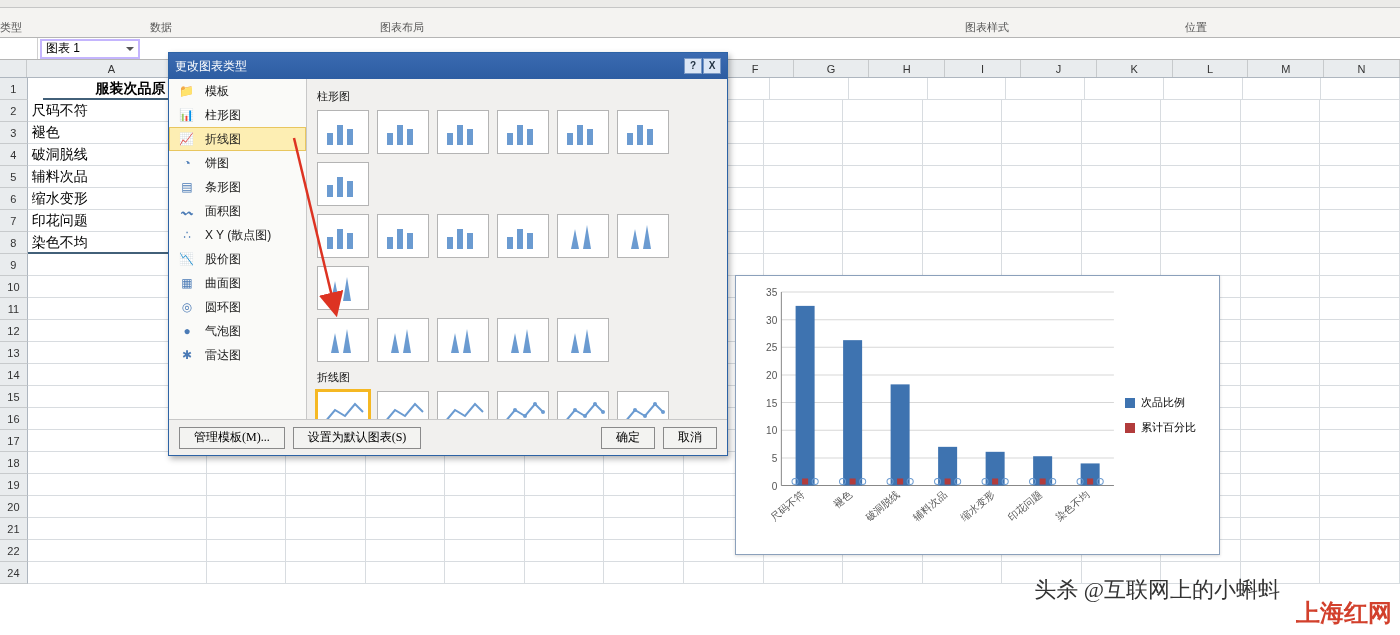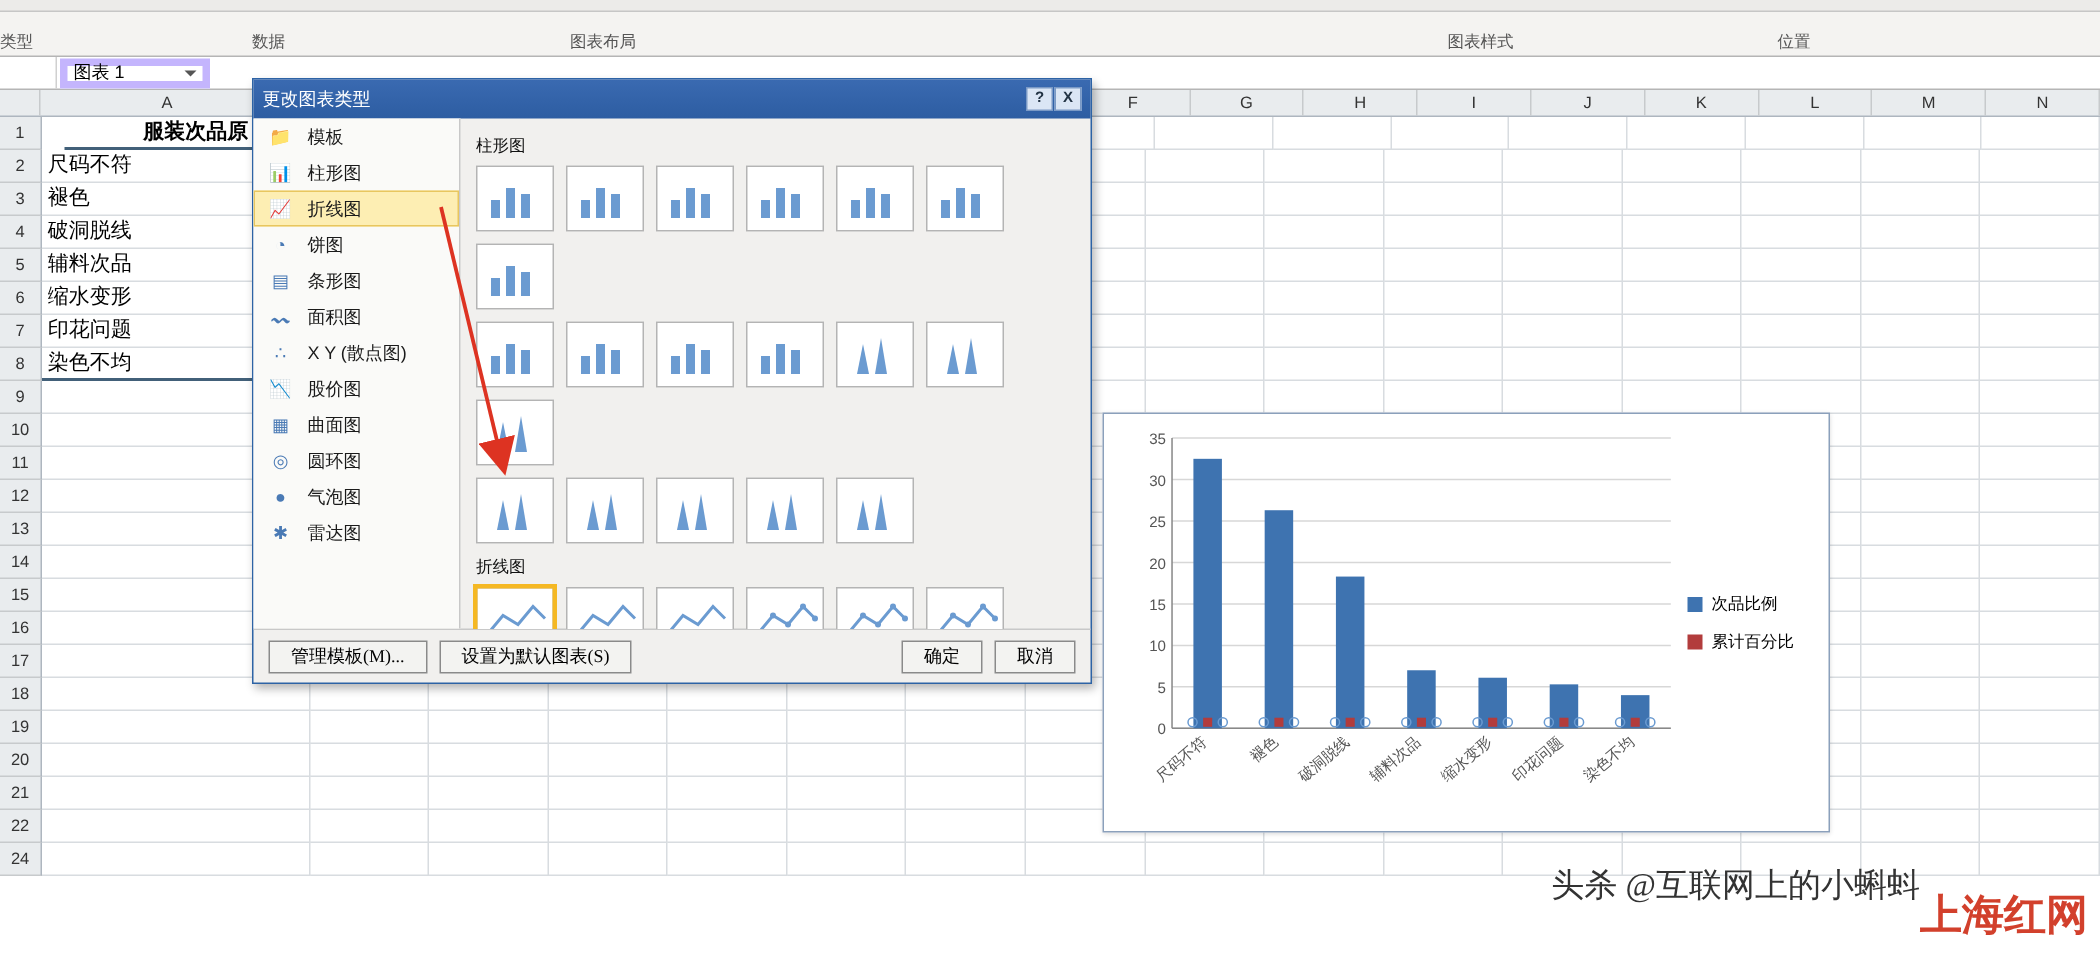--- a/index.html
+++ b/index.html
@@ -5,21 +5,21 @@
 * { margin: 0; padding: 0; box-sizing: border-box; font-family: "Microsoft YaHei", "SimSun", sans-serif; }
 body { width: 1400px; height: 635px; background: #fff; overflow: hidden; position: relative; font-size: 12px; }
 
 .ribbon-tabs { height: 8px; background: #ecebe9; border-bottom: 1px solid #c6c6c6; display: flex; }
 .ribbon-groups { height: 30px; background: #f4f3f1; border-bottom: 1px solid #b5b5b5; display: flex; align-items: flex-end; position: relative; }
 .rg { position: absolute; bottom: 2px; font-size: 11px; color: #555; }
 .rg1 { left: 0; } .rg3 { left: 380px; } .rg4 { left: 965px; } .rg5 { left: 1185px; }
 
 .namebox-row { height: 22px; background: #fff; border-bottom: 1px solid #b5b5b5; display: flex; align-items: center; }
 .namebox-spacer { width: 38px; height: 100%; border-right: 1px solid #d0d0d0; }
-.namebox { width: 100px; height: 20px; border: 5px solid #c4b5fd; background: #fff; margin-left: 2px; display: flex; align-items: center; justify-content: space-between; padding: 0 4px; font-family: "SimSun"; }
+.namebox { width: 100px; height: 20px; border: 2px solid #c4b5fd; background: #fff; margin-left: 2px; display: flex; align-items: center; justify-content: space-between; padding: 0 4px; font-family: "SimSun"; }
 .nb-dd { width: 0; height: 0; border-left: 4px solid transparent; border-right: 4px solid transparent; border-top: 4px solid #555; }
 .fx-area { flex: 1; padding-left: 30px; color: #777; font-size: 11px; }
 
 .spreadsheet { position: absolute; top: 60px; left: 0; right: 0; bottom: 0; background: #fff; }
 .col-headers { display: flex; height: 18px; border-bottom: 1px solid #aeb6bf; background: #e9ecee; }
 .corner { width: 28px; border-right: 1px solid #c7cacc; }
 .ch { width: 80px; border-right: 1px solid #c7cacc; text-align: center; font-size: 11px; color: #333; line-height: 18px; font-family: Arial; }
 .ch-wide { width: 180px; }
 .grid { position: relative; }
 .row { display: flex; height: 22px; }
@@ -52,29 +52,29 @@
 .arrow { position: absolute; left: 286px; top: 130px; pointer-events: none; }
 
 .chart-embed { position: absolute; left: 735px; top: 275px; width: 485px; height: 280px; border: 1px solid #8ba0bb; background: #fff; box-shadow: 0 1px 3px rgba(0,0,0,.15); }
 .chart-inner { display: flex; height: 100%; padding: 8px; }
 .plot { flex: 1; position: relative; }
 .legend { width: 92px; padding-left: 6px; font-size: 11px; display: flex; flex-direction: column; justify-content: center; gap: 10px; }
 .leg-item { display: flex; align-items: center; gap: 6px; }
 .leg-sw { width: 10px; height: 10px; }
 
 .watermark1 { position: absolute; right: 120px; bottom: 30px; font-size: 22px; color: #333; font-family: "SimHei"; }
-.watermark2 { position: absolute; right: 8px; bottom: 6px; font-size: 28px; color: #d2402c; font-family: "SimHei"; font-weight: bold; }
+.watermark2 { position: absolute; right: 8px; bottom: 6px; font-size: 24px; color: #d2402c; font-family: "SimHei"; font-weight: bold; }
 </style>
 </head>
 <body>
 
 <div class="ribbon-tabs"></div>
 <div class="ribbon-groups">
   <span class="rg rg1">类型</span>
-  <span class="rg" style="left:168px">数据</span>
+  <span class="rg" style="left:150px">数据</span>
   <span class="rg rg3">图表布局</span>
   <span class="rg rg4">图表样式</span>
   <span class="rg rg5">位置</span>
 </div>
 
 <div class="namebox-row">
   <div class="namebox-spacer"></div>
   <div class="namebox">
     <span>图表 1</span>
     <span class="nb-dd"></span>

